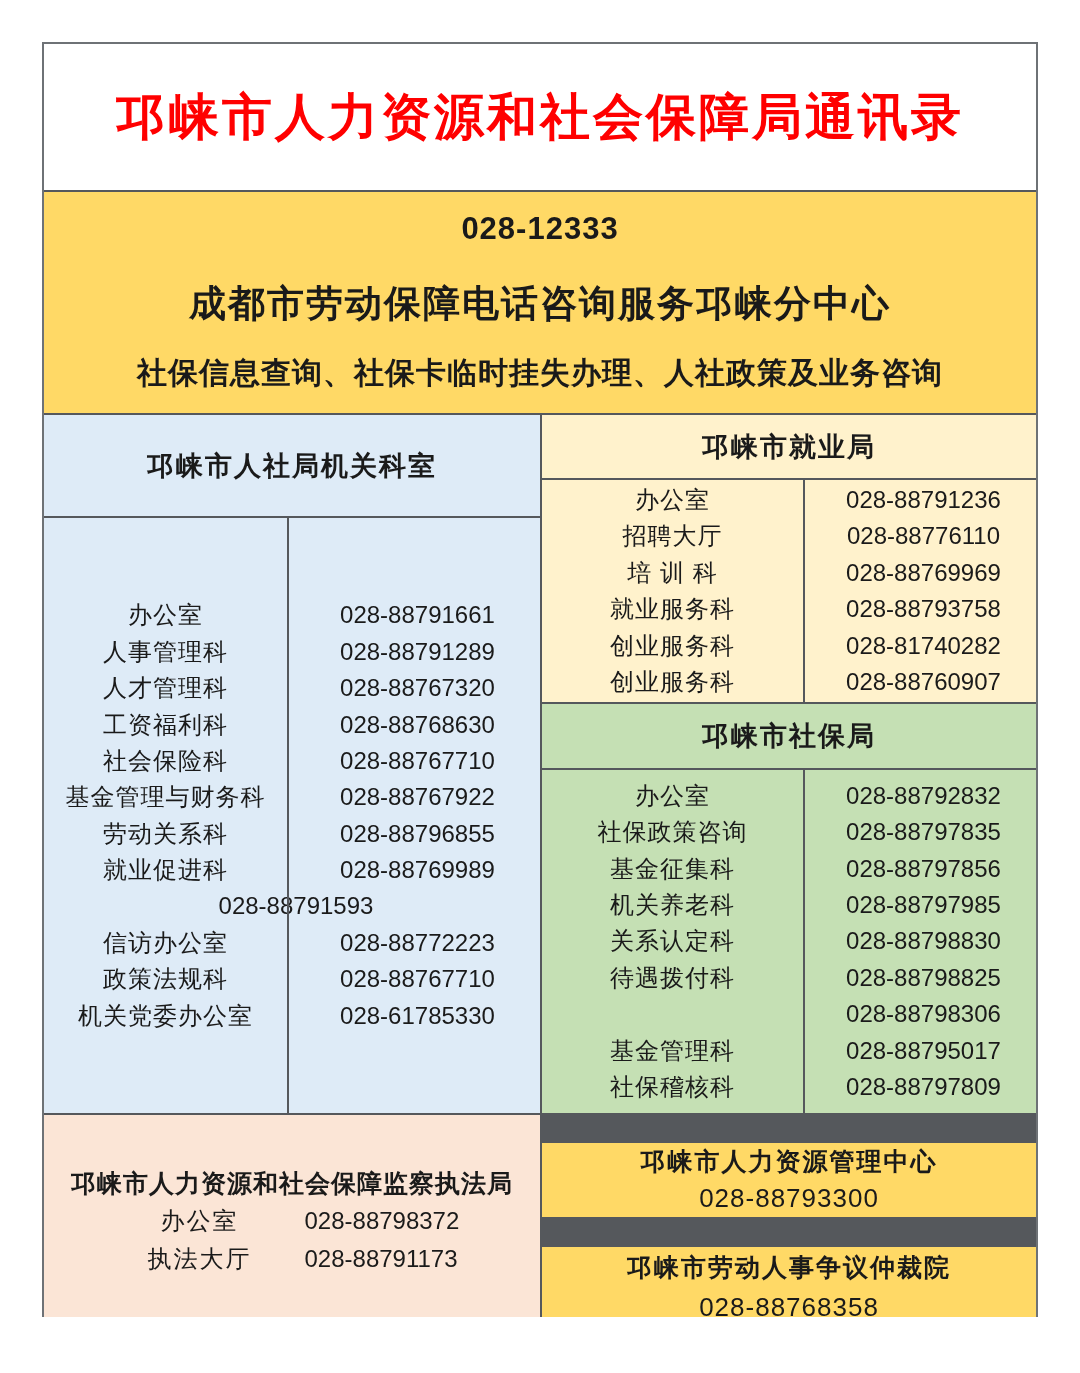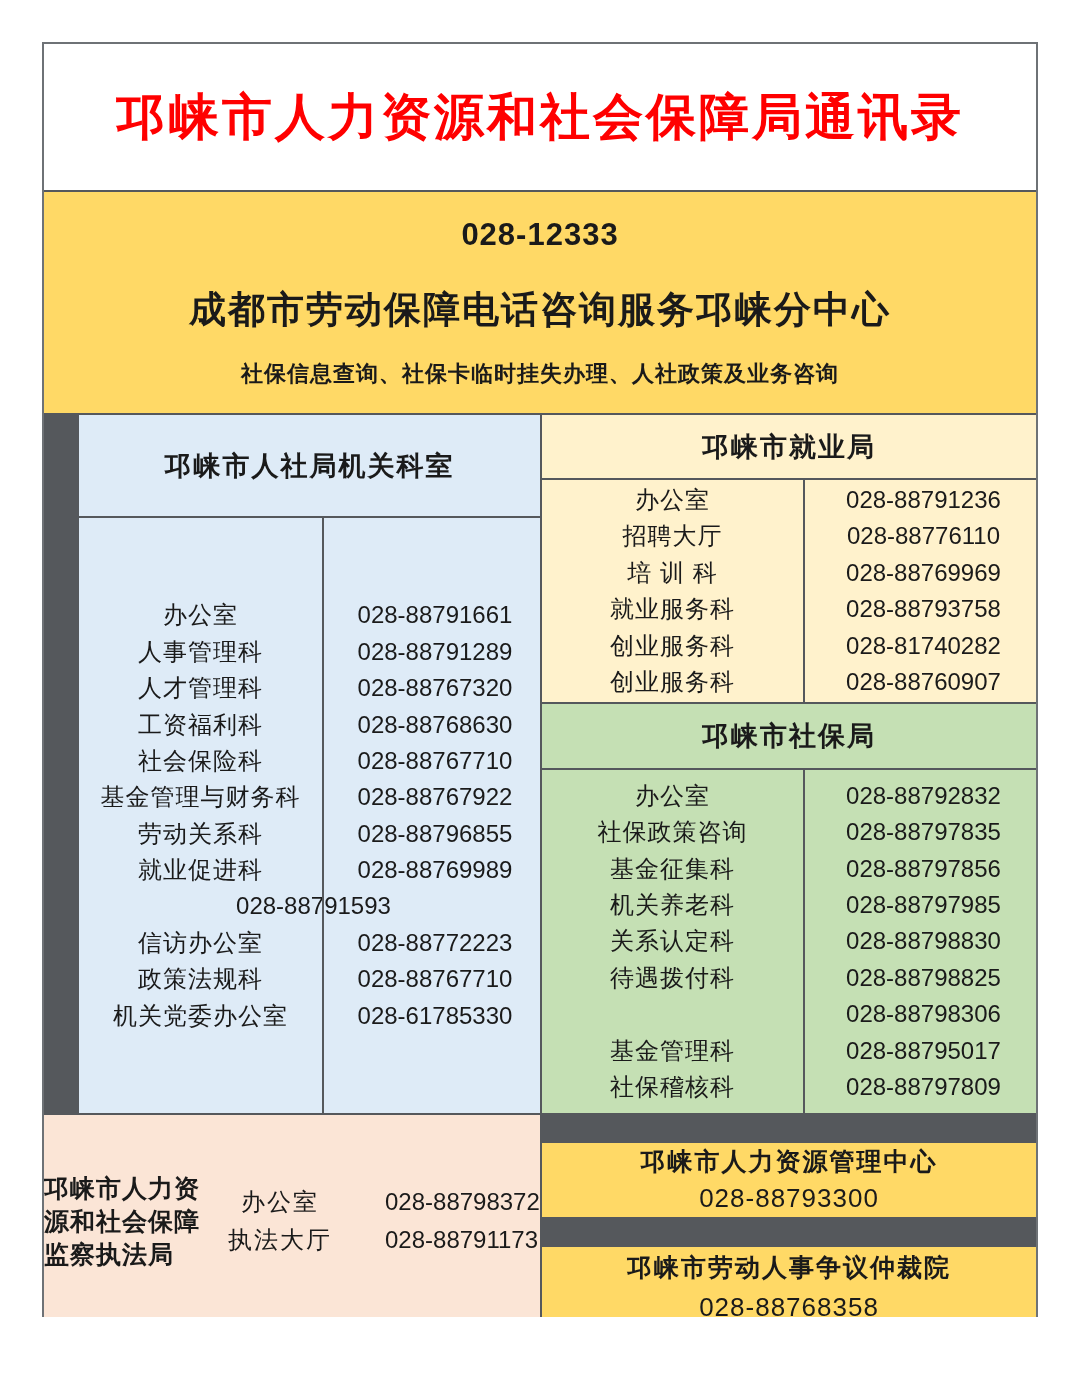--- a/index.html
+++ b/index.html
@@ -45,34 +45,34 @@
   .hotline-cell {
     background: #ffd966;
     display: flex;
     flex-direction: column;
     align-items: center;
     justify-content: center;
     color: #1a1a1a;
   }
   .hotline-number { font-size: 31px; font-weight: 700; letter-spacing: 1px; }
   .hotline-name   { font-size: 37px; font-weight: 700; letter-spacing: 2px; margin: 32px 0 24px; }
-  .hotline-services { font-size: 22px; font-weight: 700; letter-spacing: 1px; }
+  .hotline-services { font-size: 30px; font-weight: 700; letter-spacing: 1px; }
   
   .middle {
     display: grid;
     grid-template-columns: 496px auto;
     column-gap: 2px;
     background: #55585c;
   }
   .col-stack {
     display: grid;
     row-gap: 2px;
     background: #55585c;
   }
-  .left-col   { grid-template-rows: 101px auto; margin-left: 35px; }
+  .left-col   { grid-template-rows: 101px auto; }
   .right-col  { grid-template-rows: 287px auto; }
   .sect {
     display: grid;
     row-gap: 2px;
     background: #55585c;
   }
   .sect-cream { grid-template-rows: 63px auto; }
   .sect-green { grid-template-rows: 64px auto; }
   .bg-blue  { background: #deebf7; }
   .bg-cream { background: #fff2cc; }
@@ -111,20 +111,21 @@
   .dx-right { --dx: 261px; }
   
   .bottom {
     display: grid;
     grid-template-columns: 496px auto;
     column-gap: 2px;
     background: #55585c;
   }
   .peach-cell {
     display: flex;
+    flex-direction: column;
     justify-content: center;
     align-items: center;
     color: #1a1a1a;
   }
   .peach-title {
     font-size: 25px;
     font-weight: 700;
     letter-spacing: 1px;
     height: 38px;
     display: flex;

